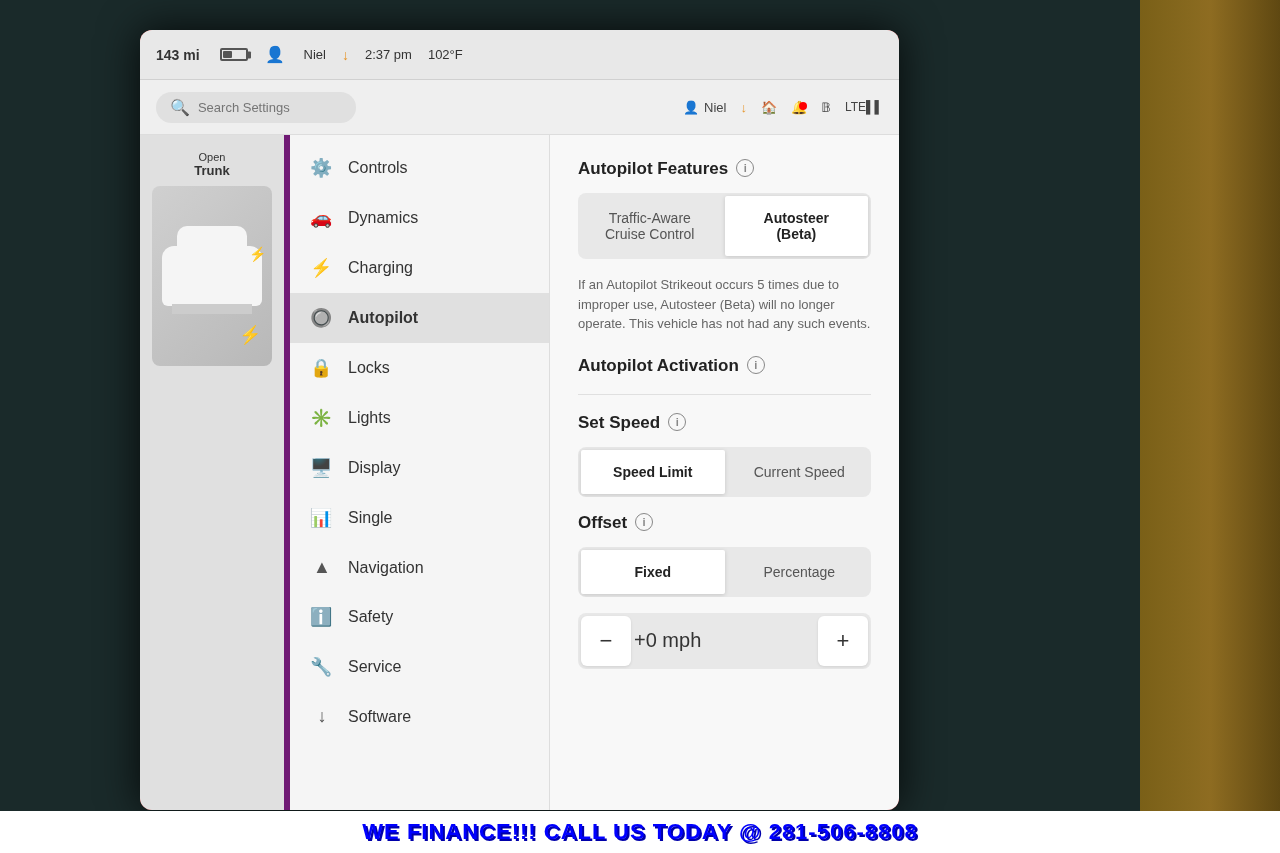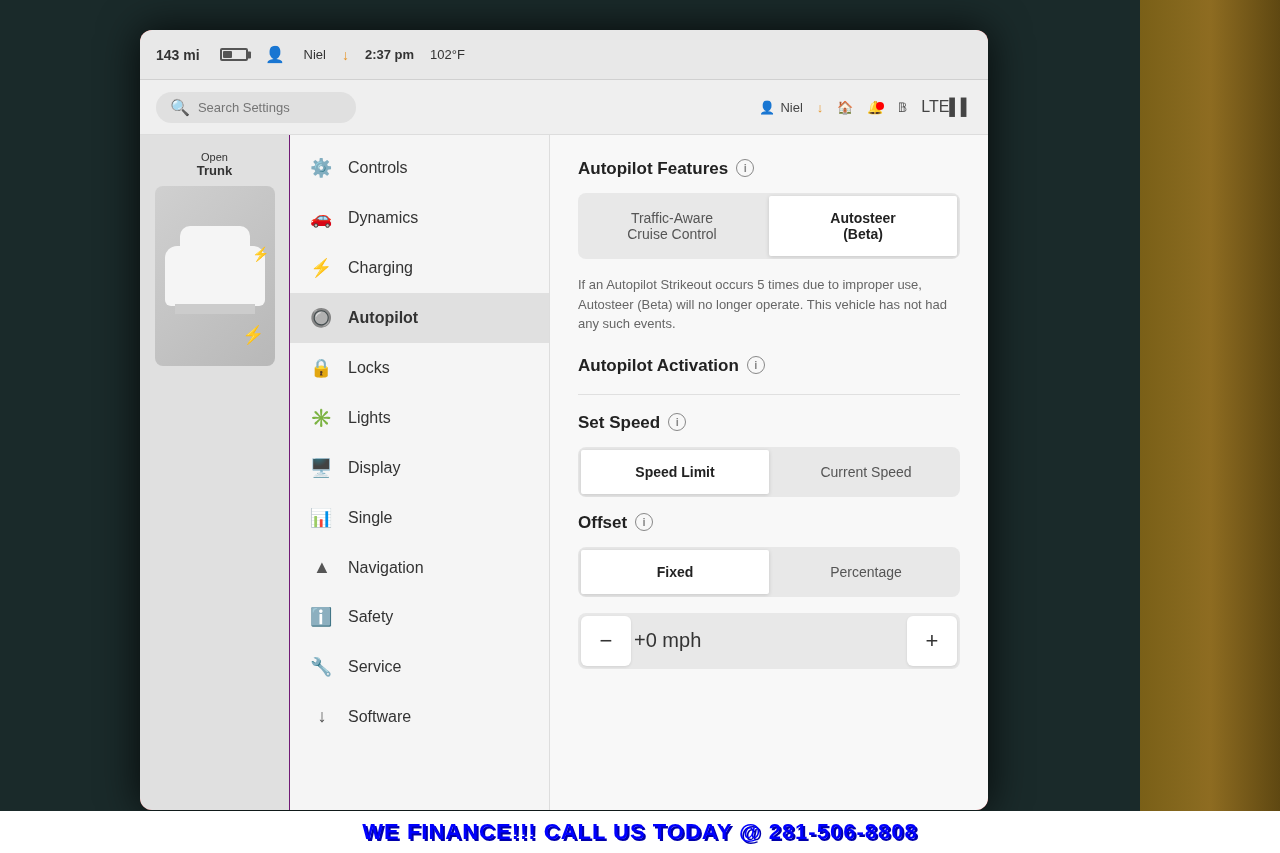--- a/index.html
+++ b/index.html
@@ -10,21 +10,21 @@
       height: 853px;
       overflow: hidden;
       position: relative;
     }
 
     
     .screen-container {
       position: absolute;
       top: 30px;
       left: 140px;
-      width: 848px;
+      width: 759px;
       height: 780px;
       background: #ef4444;
       border-radius: 12px;
       overflow: hidden;
       box-shadow: 0 0 40px rgba(0,0,0,0.8);
     }
 
     
     .status-bar {
       background: #e8e8e8;
@@ -63,21 +63,21 @@
       position: absolute;
       left: 1px;
       top: 1px;
       bottom: 1px;
       width: 40%;
       background: #555;
       border-radius: 1px;
     }
     .status-icon { font-size: 16px; margin: 0 2px; }
     .status-name { font-weight: 500; }
-    .status-time { font-weight: 700; }
+    .status-time { font-weight: 400; }
     .status-temp { font-weight: 500; }
     .download-arrow { color: #e6952a; font-size: 14px; }
 
     
     .header-bar {
       background: #efefef;
       height: 55px;
       display: flex;
       align-items: center;
       padding: 0 16px;
@@ -129,21 +129,21 @@
     }
 
     
     .car-panel {
       width: 150px;
       background: #e0e0e0;
       display: flex;
       flex-direction: column;
       align-items: center;
       padding: 16px 8px;
-      border-right: 1px solid #701a75;
+      border-right: 6px solid #701a75;
       position: relative;
     }
     .open-trunk {
       font-size: 11px;
       color: #333;
       text-align: center;
       margin-bottom: 8px;
     }
     .open-trunk .trunk-label { font-weight: 700; font-size: 13px; }
     .car-image {
@@ -399,21 +399,21 @@
         <span>👤</span>
         <span>Niel</span>
       </div>
       <span style="color:#e6952a;">↓</span>
       <span>🏠</span>
       <div class="notif-wrap">
         <span>🔔</span>
         <div class="notification-dot"></div>
       </div>
       <span>𝔹</span>
-      <span style="font-size:16px;">LTE▌▌</span>
+      <span style="font-size:12px;">LTE▌▌</span>
     </div>
   </div>
 
   <div class="main-layout">
 
     <div class="car-panel">
       <div class="open-trunk">
         <div>Open</div>
         <div class="trunk-label">Trunk</div>
       </div>

